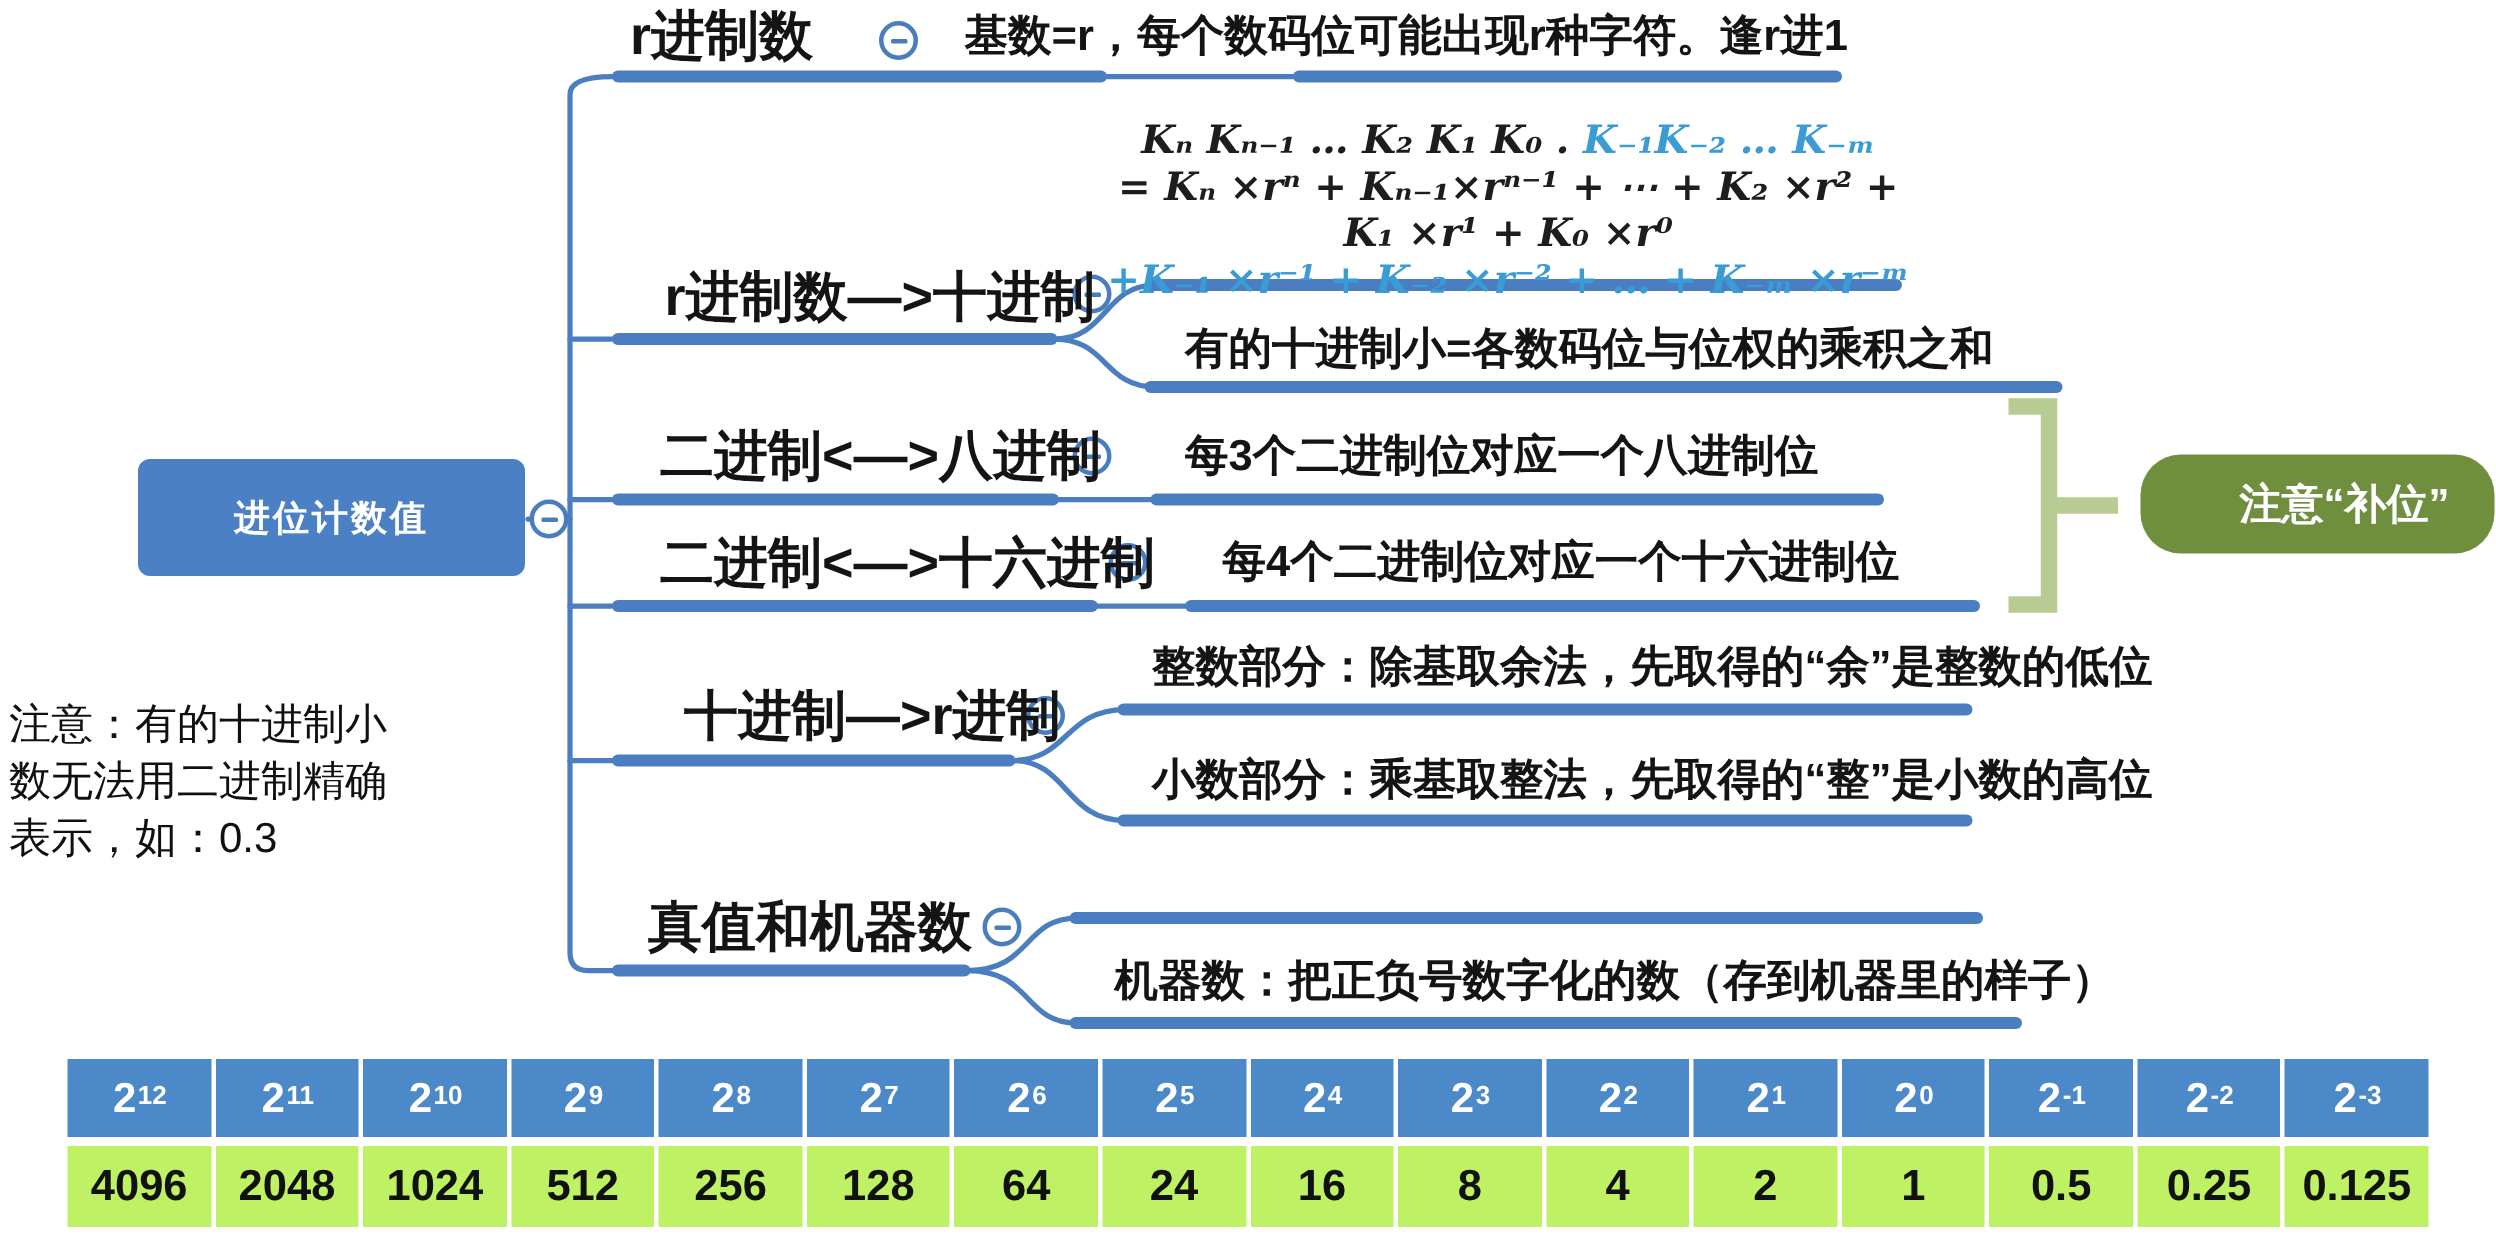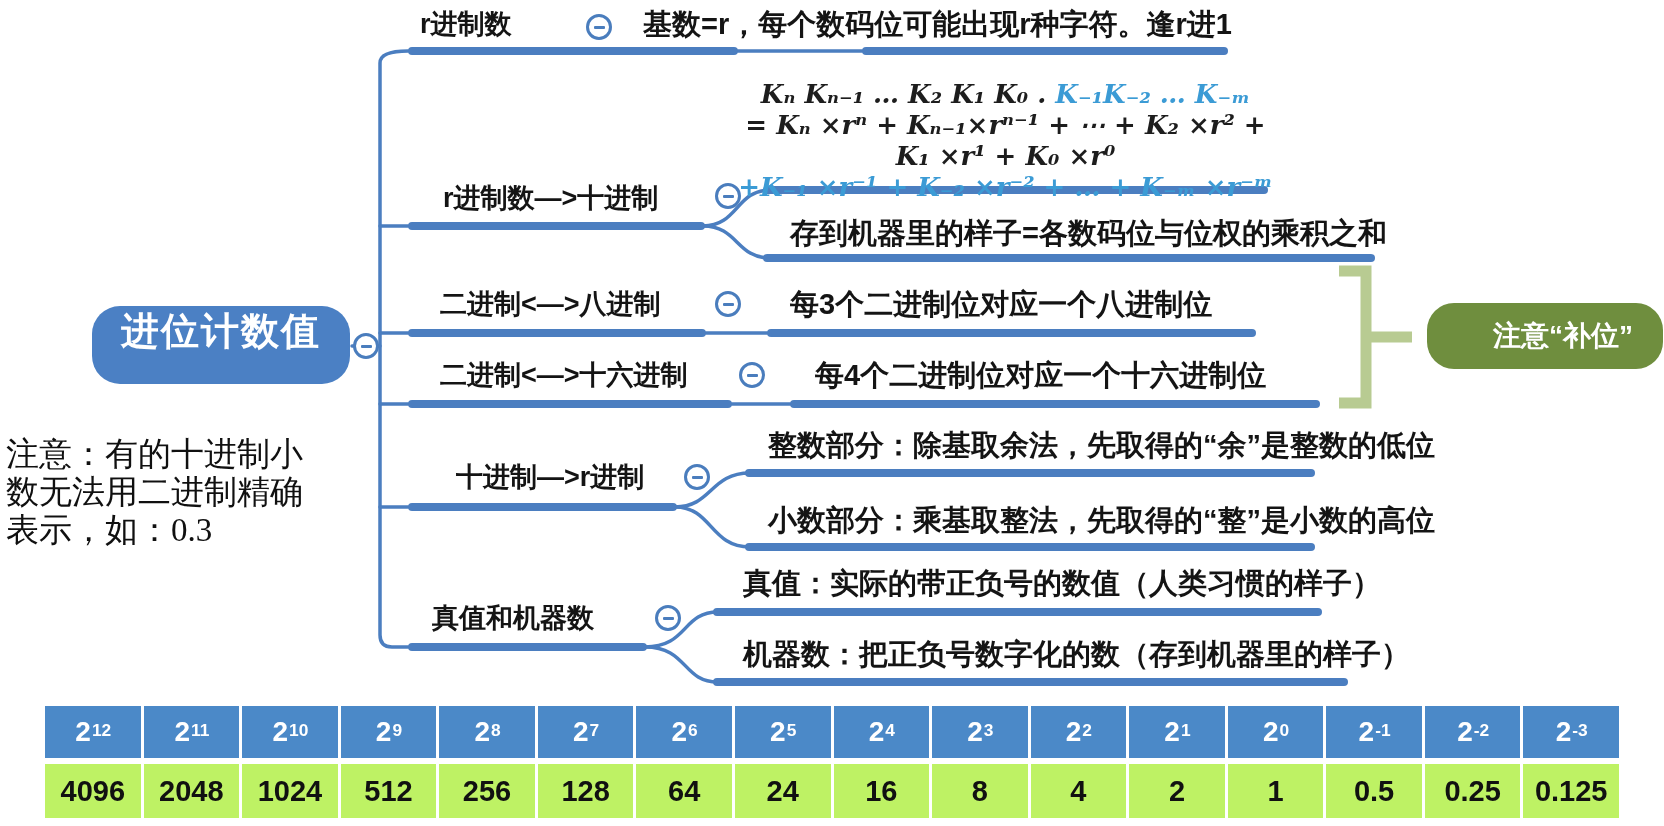--- a/index.html
+++ b/index.html
@@ -1,36 +1,36 @@
 <!DOCTYPE html>
 <html><head>
 <meta charset="utf-8">
 <style>
   html,body{margin:0;padding:0;background:#fff;}
   #canvas{position:relative;width:1664px;height:826px;background:#fff;overflow:hidden;
           font-family:"Liberation Sans","DejaVu Sans",sans-serif;color:#141414;}
   .abs{position:absolute;white-space:nowrap;}
   .bar{position:absolute;height:8px;background:#4b7ec0;border-radius:4px;}
-  .blabel{font-size:27px;font-weight:700;line-height:34px;}
+  .blabel{font-size:36px;font-weight:700;line-height:34px;}
   .ctext{font-size:29px;font-weight:600;line-height:34px;}
   .minus{position:absolute;width:26px;height:26px;box-sizing:border-box;border:3px solid #4a7dbd;
          border-radius:50%;background:#fff;display:flex;align-items:center;justify-content:center;cursor:pointer;}
   .minus span{display:block;width:11px;height:3px;background:#4a7dbd;border-radius:1px;}
   #root-node{position:absolute;left:92px;top:306px;width:258px;height:78px;background:#4b80c4;
-             border-radius:28px;display:flex;justify-content:center;
-             color:#fff;font-size:38px;font-weight:700;letter-spacing:2px;}
+             border-radius:8px;display:flex;align-items:center;justify-content:center;
+             color:#fff;font-size:24px;font-weight:700;letter-spacing:2px;}
   #formula{position:absolute;left:733px;top:79px;width:545px;text-align:center;
            font-family:"DejaVu Serif","Liberation Serif",serif;font-style:italic;
            font-size:26px;font-weight:600;line-height:31px;color:#1d1d1d;}
   .fblue{color:#3b9bd5;}
   #callout{position:absolute;left:1427px;top:303px;width:200px;height:66px;background:#6f8e3e;
            border-radius:27px;display:flex;align-items:center;justify-content:center;
            color:#fff;font-size:28px;font-weight:700;padding-left:36px;}
-  #note{position:absolute;left:6px;top:435px;width:350px;
-        font-family:Liberation Serif, serif;font-size:33px;line-height:38px;color:#101010;}
+  #note{position:absolute;left:6px;top:464px;width:350px;
+        font-family:Liberation Sans, sans-serif;font-size:28px;line-height:38px;color:#101010;}
   #powers-table{position:absolute;left:45px;top:706px;width:1574px;}
   .trow{display:grid;grid-template-columns:repeat(16,1fr);gap:3px;}
   .th{background:#4b89c8;color:#fff;height:52px;display:flex;align-items:center;justify-content:center;
       font-size:28px;font-weight:700;}
   .th sup{font-size:0.62em;position:relative;top:-2px;left:1px;font-weight:700;}
   .td{background:#bef264;color:#111;height:54px;display:flex;align-items:center;justify-content:center;
       font-size:29px;font-weight:600;margin-top:6px;}
   svg.connectors{position:absolute;left:0;top:0;}
 </style>
 </head>
@@ -106,37 +106,36 @@
 
   <div class="abs blabel" style="left:420px;top:7px;">r进制数</div>
   <div class="abs ctext" style="left:643px;top:7px;">基数=r，每个数码位可能出现r种字符。逢r进1</div>
 
   <div id="formula">
     <div><span>Kₙ Kₙ₋₁ … K₂ K₁ K₀ .</span><span class="fblue"> K₋₁K₋₂ … K₋ₘ</span></div>
     <div>= Kₙ ×rⁿ + Kₙ₋₁×rⁿ⁻¹ + ⋯ + K₂ ×r² + K₁ ×r¹ + K₀ ×r⁰</div>
     <div class="fblue">+K₋₁ ×r⁻¹ + K₋₂ ×r⁻² + … + K₋ₘ ×r⁻ᵐ</div>
   </div>
   <div class="abs blabel" style="left:443px;top:181px;">r进制数—&gt;十进制</div>
-  <div class="abs ctext" style="left:790px;top:216px;">存到机器里的样子=各数码位与位权的乘积之和</div>
+  <div class="abs ctext" style="left:790px;top:216px;">有的十进制小=各数码位与位权的乘积之和</div>
 
   <div class="abs blabel" style="left:440px;top:287px;">二进制&lt;—&gt;八进制</div>
   <div class="abs ctext" style="left:790px;top:287px;">每3个二进制位对应一个八进制位</div>
 
   <div class="abs blabel" style="left:440px;top:358px;">二进制&lt;—&gt;十六进制</div>
   <div class="abs ctext" style="left:815px;top:358px;">每4个二进制位对应一个十六进制位</div>
 
   <div id="callout">
     <span>注意“补位”</span>
   </div>
 
   <div class="abs ctext" style="left:768px;top:428px;">整数部分：除基取余法，先取得的“余”是整数的低位</div>
   <div class="abs blabel" style="left:456px;top:460px;">十进制—&gt;r进制</div>
   <div class="abs ctext" style="left:768px;top:503px;">小数部分：乘基取整法，先取得的“整”是小数的高位</div>
 
-  <div class="abs ctext" style="left:743px;top:566px;">真值：实际的带正负号的数值（人类习惯的样子）</div>
   <div class="abs blabel" style="left:432px;top:601px;">真值和机器数</div>
   <div class="abs ctext" style="left:743px;top:637px;">机器数：把正负号数字化的数（存到机器里的样子）</div>
 
   <div id="note">
     <div>注意：有的十进制小</div>
     <div>数无法用二进制精确</div>
     <div>表示，如：0.3</div>
   </div>
 
   <div id="powers-table">

